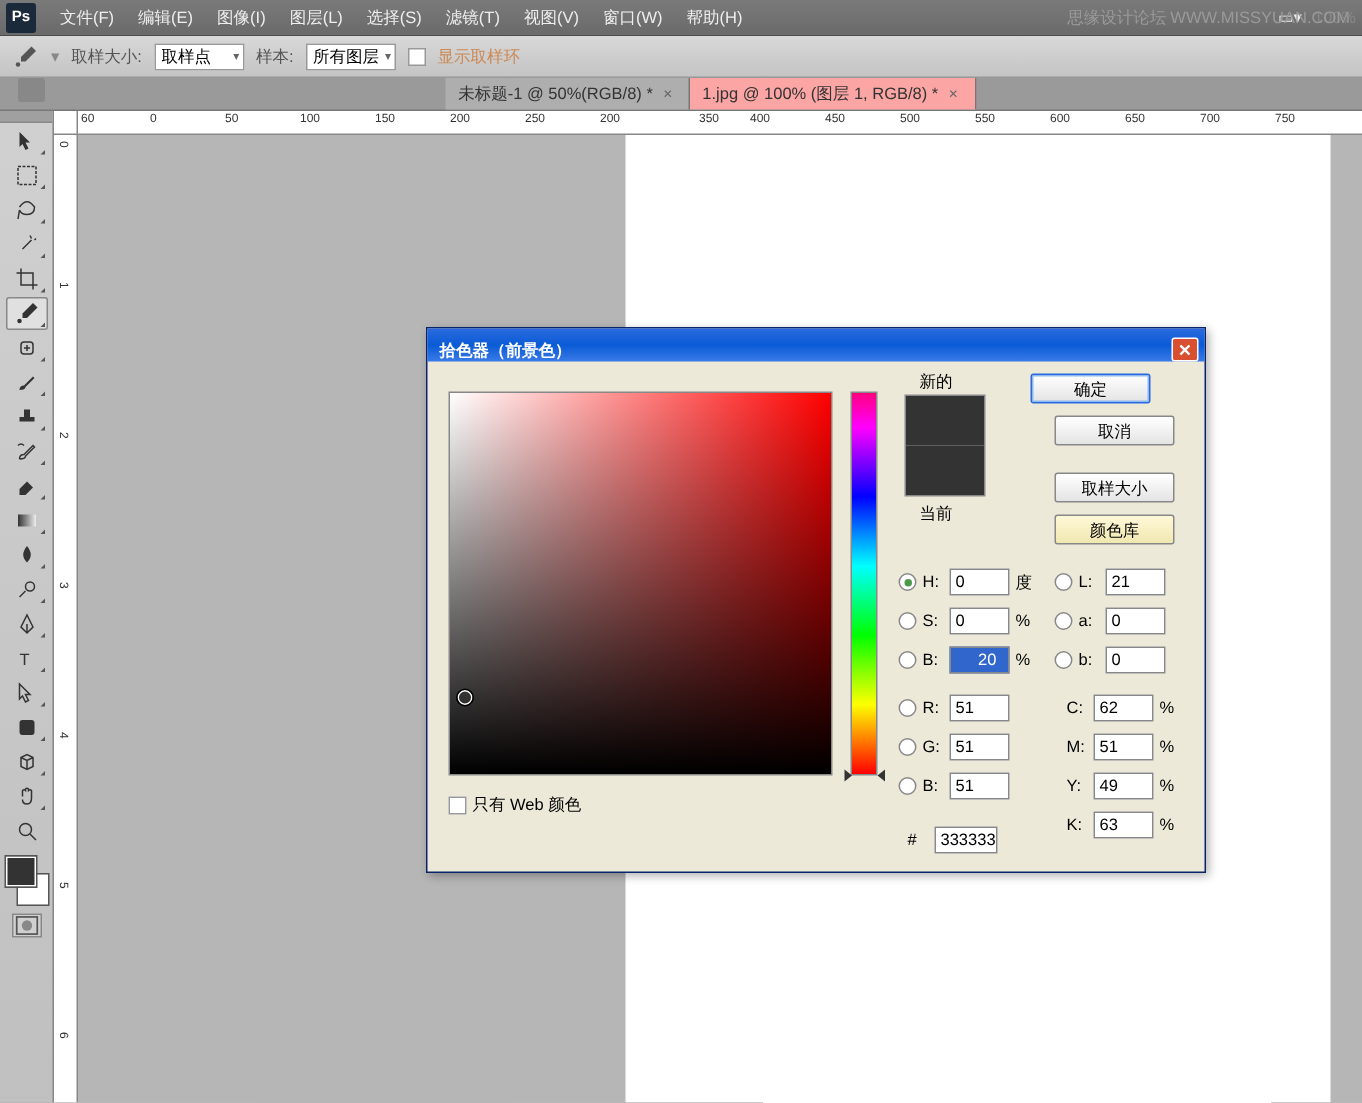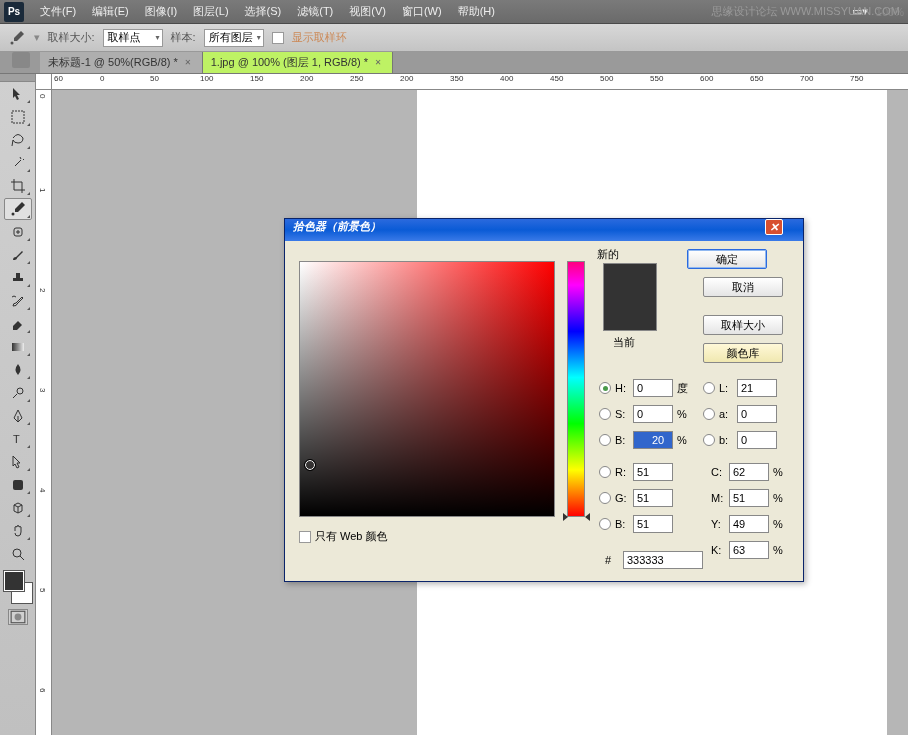--- a/index.html
+++ b/index.html
@@ -16,22 +16,22 @@
     
     .optionsbar { height: 28px; background: linear-gradient(#d8d8d8, #c4c4c4); display: flex; align-items: center; padding: 0 8px; border-bottom: 1px solid #999; gap: 8px; }
     .tool-icon-small { width: 18px; height: 18px; display: flex; align-items: center; justify-content: center; }
     .opt-label { color: #555; }
     .opt-select { height: 18px; border: 1px solid #999; background: #fff; padding: 0 4px; display: flex; align-items: center; min-width: 60px; position: relative; }
     .opt-select::after { content: "▾"; position: absolute; right: 2px; font-size: 8px; color: #666; }
     .opt-checkbox { width: 12px; height: 12px; border: 1px solid #999; background: #fff; }
     .warn-text { color: #cc8855; }
     
     
-    .doctabs { height: 22px; background: #9a9a9a; display: flex; align-items: stretch; padding-left: 40px; border-bottom: 1px solid #777; }
-    .doctab { padding: 0 8px; display: flex; align-items: center; gap: 4px; border-right: 1px solid #777; background: #bef264; color: #333; }
+    .doctabs { height: 22px; background: #9a9a9a; display: flex; align-items: stretch; padding-left: 40px; border-bottom: 1px solid #777; justify-content: center; }
+    .doctab { padding: 0 8px; display: flex; align-items: center; gap: 4px; border-right: 1px solid #777; background: #fca5a5; color: #333; }
     .doctab.active { background: #aeaeae; }
     .doctab-close { width: 12px; height: 12px; color: #666; font-size: 8px; display: flex; align-items: center; justify-content: center; }
     .tab-grip { position: absolute; left: 12px; top: 52px; width: 18px; height: 16px; background: #888; border-radius: 2px; }
     
     
     .main { position: absolute; left: 36px; top: 74px; right: 0; bottom: 0; background: #b6b6b6; }
     .ruler-h { position: absolute; left: 16px; top: 0; right: 0; height: 16px; background: #fff; border-bottom: 1px solid #888; font-size: 8px; overflow: hidden; }
     .ruler-h span { position: absolute; top: 0; font-size: 8px; color: #333; }
     .ruler-v { position: absolute; left: 0; top: 16px; bottom: 0; width: 16px; background: #fff; border-right: 1px solid #888; font-size: 8px; }
     .ruler-v span { position: absolute; left: 2px; font-size: 8px; color: #333; writing-mode: vertical-lr; }
@@ -45,32 +45,32 @@
     .tool-btn { width: 28px; height: 22px; margin: 1px auto; display: flex; align-items: center; justify-content: center; border: 1px solid transparent; position: relative; border-radius: 2px; }
     .tool-btn.active { background: #e0e0e0; border: 1px solid #888; }
     .tool-tri { position: absolute; right: 1px; bottom: 1px; width: 0; height: 0; border-left: 3px solid transparent; border-bottom: 3px solid #555; }
     .color-swatches { margin: 6px auto; width: 28px; height: 32px; position: relative; }
     .swatch-fg { position: absolute; left: 0; top: 0; width: 20px; height: 20px; background: #333333; border: 1px solid #fff; outline: 1px solid #555; z-index: 2; }
     .swatch-bg { position: absolute; right: 0; bottom: 0; width: 20px; height: 20px; background: #fff; border: 1px solid #fff; outline: 1px solid #555; z-index: 1; }
     .quickmask { width: 20px; height: 16px; margin: 4px auto; border: 1px solid #888; background: #d0d0d0; display: flex; align-items: center; justify-content: center; }
     
     
     .dialog { position: absolute; left: 284px; top: 218px; width: 520px; background: #ece9d8; border: 1px solid #0a246a; box-shadow: 2px 2px 6px rgba(0,0,0,.3); }
-    .dialog-title { height: 22px; background: linear-gradient(#2b6ade, #0a5bd6, #3a7ae8); color: #fff; font-weight: bold; display: flex; align-items: flex-start; padding: 0 20px 0 8px; font-size: 12px; font-style: italic; }
+    .dialog-title { height: 22px; background: linear-gradient(#2b6ade, #0a5bd6, #3a7ae8); color: #fff; font-weight: bold; display: flex; align-items: flex-end; padding: 0 4px 0 8px; font-size: 12px; }
     .dialog-close { width: 18px; height: 16px; margin-left: auto; background: #d85030; border: 1px solid #fff; color: #fff; display: flex; align-items: center; justify-content: center; font-size: 11px; font-weight: bold; border-radius: 2px; }
     .dialog-body { padding: 14px; position: relative; height: 340px; }
     
     .color-field { position: absolute; left: 14px; top: 20px; width: 256px; height: 256px; border: 1px solid #888; background: linear-gradient(to bottom, transparent, #000), linear-gradient(to right, #fff, #ff0000); }
     .color-field-marker { position: absolute; left: 10px; top: 203px; width: 10px; height: 10px; border: 1px solid #fff; outline: 1px solid #000; border-radius: 50%; transform: translate(-50%,-50%); }
     
     .hue-strip { position: absolute; left: 282px; top: 20px; width: 18px; height: 256px; border: 1px solid #888; background: linear-gradient(to bottom, #ff0080, #ff00ff, #8000ff, #0000ff, #0080ff, #00ffff, #00ff80, #00ff00, #80ff00, #ffff00, #ff8000, #ff0000); }
     .hue-marker { position: absolute; left: 278px; top: 272px; width: 0; height: 0; border-top: 4px solid transparent; border-bottom: 4px solid transparent; border-left: 5px solid #333; }
     .hue-marker-r { position: absolute; left: 300px; top: 272px; width: 0; height: 0; border-top: 4px solid transparent; border-bottom: 4px solid transparent; border-right: 5px solid #333; }
     
-    .newcur-label { position: absolute; left: 312px; top: 6px; font-size: 11px; }
+    .newcur-label { position: absolute; left: 328px; top: 6px; font-size: 11px; }
     .newcur-box { position: absolute; left: 318px; top: 22px; width: 54px; height: 68px; border: 1px solid #888; }
     .newcur-new { width: 100%; height: 50%; background: #333333; }
     .newcur-cur { width: 100%; height: 50%; background: #333333; }
     .cur-label { position: absolute; left: 328px; top: 94px; font-size: 11px; }
     
     .btn { position: absolute; width: 80px; height: 20px; border: 1px solid #888; background: linear-gradient(#fff,#e4e4e4); display: flex; align-items: center; justify-content: center; font-size: 11px; border-radius: 2px; }
     .btn.default { border: 1px solid #2b6ade; box-shadow: inset 0 0 0 1px #90b8f0; }
     .btn.lib { background: linear-gradient(#fff8d8, #f0e8b0); }
     
     .field-row { position: absolute; display: flex; align-items: center; gap: 4px; }
@@ -295,21 +295,21 @@
   <div class="ruler-corner"></div>
   <div class="ruler-h">
     <span style="left:2px">60</span>
     <span style="left:48px">0</span>
     <span style="left:98px">50</span>
     <span style="left:148px">100</span>
     <span style="left:198px">150</span>
     <span style="left:248px">200</span>
     <span style="left:298px">250</span>
     <span style="left:348px">200</span>
-    <span style="left:398px">350</span>
+    <span style="left:414px">350</span>
     <span style="left:448px">400</span>
     <span style="left:498px">450</span>
     <span style="left:548px">500</span>
     <span style="left:598px">550</span>
     <span style="left:648px">600</span>
     <span style="left:698px">650</span>
     <span style="left:748px">700</span>
     <span style="left:798px">750</span>
   </div>
   <div class="ruler-v">
@@ -422,16 +422,16 @@
       <span class="field-input">63</span>
       <span class="field-unit">%</span>
     </div>
 
     <div class="webonly">
       <span class="opt-checkbox"></span>
       <span>只有 Web 颜色</span>
     </div>
     <div class="hexrow">
       <span class="field-label">#</span>
-      <span class="field-input" style="width:80px">333333</span>
+      <span class="field-input" style="width:42px">333333</span>
     </div>
   </div>
 </div>
 
 </body></html>

